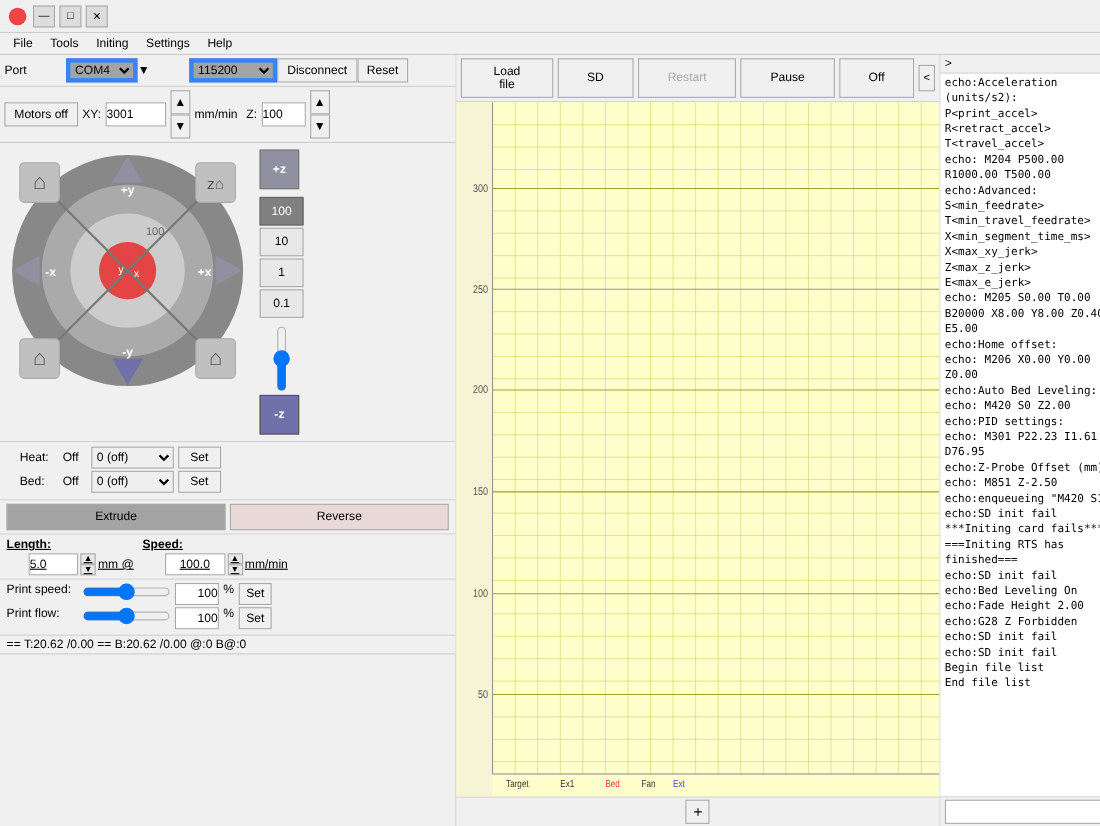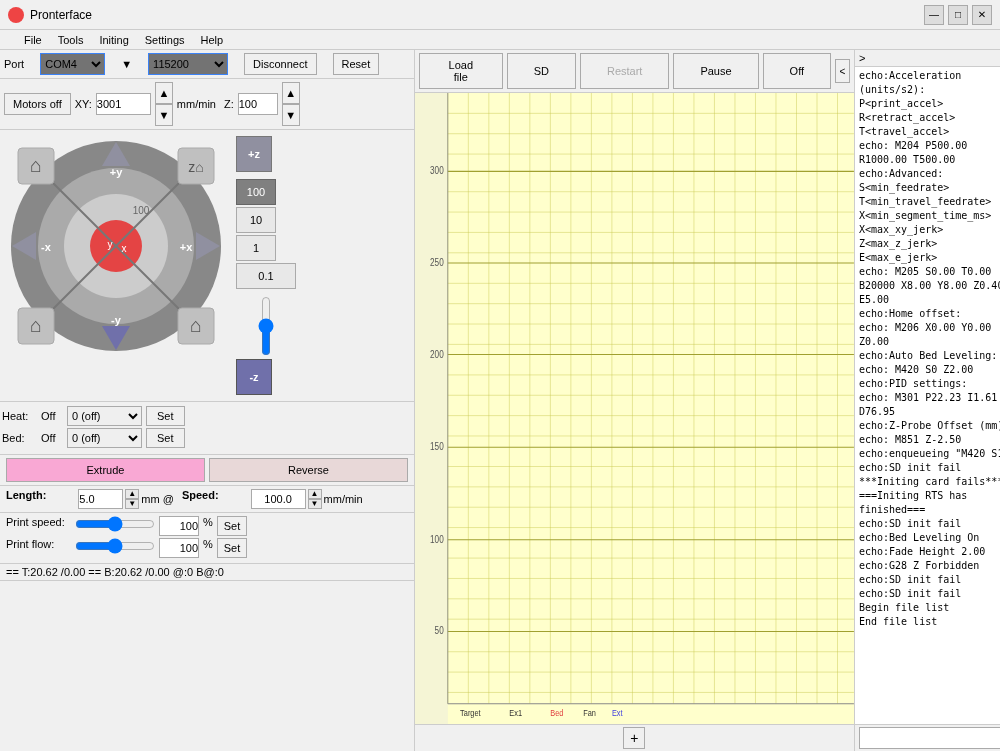--- a/index.html
+++ b/index.html
@@ -6,33 +6,33 @@
     body { font-family: Arial, sans-serif; font-size: 11px; background: #f0f0f0; overflow: hidden; width: 1000px; height: 751px; }
     
     
     #titlebar { background: #f0f0f0; height: 30px; display: flex; align-items: center; padding: 0 8px; border-bottom: 1px solid #ccc; }
     #titlebar .app-icon { width: 16px; height: 16px; background: #e44; border-radius: 50%; margin-right: 6px; }
     #titlebar .title { font-size: 12px; flex: 1; }
     #titlebar .win-btns { display: flex; gap: 4px; }
     #titlebar .win-btn { width: 20px; height: 20px; background: #ddd; border: 1px solid #aaa; display: flex; align-items: center; justify-content: center; font-size: 10px; cursor: pointer; }
     
     
-    #menubar { background: #f0f0f0; height: 20px; display: flex; align-items: center; padding: 0 16px; border-bottom: 1px solid #ccc; }
+    #menubar { background: #f0f0f0; height: 20px; display: flex; align-items: center; padding: 0 4px; border-bottom: 1px solid #ccc; }
     #menubar .menu-item { padding: 2px 8px; font-size: 11px; cursor: pointer; }
     
     
     #main { display: flex; height: calc(751px - 50px); }
     
     
     #left-panel { width: 415px; min-width: 415px; border-right: 1px solid #ccc; display: flex; flex-direction: column; }
     
     
-    #port-row { display: flex; align-items: center; padding: 3px 4px; gap: 16px; border-bottom: 1px solid #ccc; background: #f0f0f0; }
+    #port-row { display: flex; align-items: center; padding: 3px 4px; gap: 0; border-bottom: 1px solid #ccc; background: #f0f0f0; }
     #port-row label { font-size: 11px; }
-    #port-row select, #port-row input { font-size: 11px; height: 22px; border: 1px solid #3b82f6; background: #737373; }
+    #port-row select, #port-row input { font-size: 11px; height: 22px; border: 4px solid #3b82f6; background: #a3a3a3; margin-left: 36px; }
     #port-row .port-select { width: 65px; }
     #port-row .baud-select { width: 80px; }
     #port-row button { font-size: 11px; height: 22px; padding: 0 8px; border: 1px solid #aaa; background: #f0f0f0; cursor: pointer; }
     
     
     #motors-row { display: flex; align-items: center; padding: 3px 4px; gap: 4px; border-bottom: 1px solid #ccc; background: #f0f0f0; }
     #motors-row button { font-size: 11px; height: 22px; padding: 0 8px; border: 1px solid #aaa; background: #f0f0f0; cursor: pointer; }
     #motors-row label { font-size: 11px; }
     #motors-row input { width: 55px; font-size: 11px; height: 22px; border: 1px solid #aaa; }
     #motors-row .z-label { font-size: 11px; margin-left: 4px; }
@@ -42,36 +42,36 @@
     #jog-area { padding: 6px; background: #f0f0f0; border-bottom: 1px solid #ccc; display: flex; gap: 6px; }
     
     
     .jog-pad { position: relative; width: 220px; height: 220px; }
     .jog-pad svg { width: 220px; height: 220px; }
     .z-btn { width: 32px; height: 32px; border: 1px solid #aaa; background: #e0e0e0; display: flex; align-items: center; justify-content: center; font-size: 11px; cursor: pointer; font-weight: bold; }
     .mult-btn { width: 40px; height: 28px; border: 1px solid #aaa; background: #e8e8e8; display: flex; align-items: center; justify-content: center; font-size: 11px; cursor: pointer; }
     .mult-btn.active { background: #a0a0a0; color: white; }
     
     
-    #heat-section { padding: 4px 2px; border-bottom: 1px solid #ccc; background: #f0f0f0; }
+    #heat-section { padding: 4px 18px; border-bottom: 1px solid #ccc; background: #f0f0f0; }
     .heat-row { display: flex; align-items: center; gap: 4px; margin-bottom: 2px; }
     .heat-row label { width: 35px; font-size: 11px; }
     .heat-row .state { font-size: 11px; width: 22px; }
     .heat-row select { width: 70px; font-size: 11px; height: 20px; border: 1px solid #aaa; }
     .heat-row button { font-size: 11px; height: 20px; padding: 0 10px; border: 1px solid #aaa; background: #f0f0f0; cursor: pointer; }
     
     
     #extrude-row { display: flex; gap: 4px; padding: 3px 6px; border-bottom: 1px solid #ccc; background: #f0f0f0; }
     #extrude-row button { flex: 1; font-size: 11px; height: 24px; border: 1px solid #aaa; cursor: pointer; }
-    .btn-extrude { background: #f9a8d4; text-align: center; }
+    .btn-extrude { background: #a3a3a3; text-align: center; }
     .btn-reverse { background: #e8d8d8; }
     
     
     #length-speed { display: flex; gap: 8px; padding: 3px 6px; border-bottom: 1px solid #ccc; background: #f0f0f0; align-items: center; }
-    .ls-group { display: flex; gap: 12px; }
+    .ls-group { display: flex; flex-direction: column; gap: 2px; text-decoration: underline; }
     .ls-group label { font-size: 11px; font-weight: bold; }
     .ls-input-row { display: flex; align-items: center; gap: 2px; padding-left: 20px; }
     .ls-input-row input { width: 50px; font-size: 11px; height: 20px; border: 1px solid #aaa; }
     .ls-input-row .unit { font-size: 11px; }
     
     
     #speed-flow { padding: 3px 6px; border-bottom: 1px solid #ccc; background: #f0f0f0; }
     .sf-row { display: flex; align-items: flex-start; gap: 4px; margin-bottom: 2px; }
     .sf-row label { width: 65px; font-size: 11px; }
     .sf-slider { width: 80px; }
@@ -113,21 +113,20 @@
 
     
     .spin-wrap { display: inline-flex; flex-direction: column; }
     .spin-btn { width: 14px; height: 10px; border: 1px solid #aaa; background: #e8e8e8; font-size: 8px; line-height: 1; cursor: pointer; display: flex; align-items: center; justify-content: center; padding: 0; }
   </style>
 </head>
 <body>
 
 <div id="titlebar">
   <div class="app-icon"></div>
-  <span class="title">Pronterface</span>
   <div class="win-btns">
     <div class="win-btn">—</div>
     <div class="win-btn">□</div>
     <div class="win-btn">✕</div>
   </div>
 </div>
 
 <div id="menubar">
   <span class="menu-item">File</span>
   <span class="menu-item">Tools</span>
@@ -218,21 +217,21 @@
         </svg>
       </div>
 
       <div style="display:flex; flex-direction:column; gap:3px; margin-left:4px;">
         <button class="z-btn" style="width:36px;height:36px;background:#9090a0;color:white;border:1px solid #777;font-weight:bold;">+z</button>
 
         <div style="display:flex;flex-direction:column;gap:2px;margin-top:4px;">
           <button class="mult-btn active" style="width:40px;height:26px;background:#808080;color:white;border:1px solid #666;">100</button>
           <button class="mult-btn" style="width:40px;height:26px;">10</button>
           <button class="mult-btn" style="width:40px;height:26px;">1</button>
-          <button class="mult-btn" style="width:60px;height:26px;">0.1</button>
+          <button class="mult-btn" style="width:40px;height:26px;">0.1</button>
         </div>
 
         <div style="flex:1;display:flex;align-items:center;justify-content:center;margin-top:4px;">
           <input type="range" orient="vertical" style="writing-mode: vertical-lr; direction: rtl; width: 20px; height: 60px;" value="50">
         </div>
 
         <button class="z-btn" style="width:36px;height:36px;background:#7070aa;color:white;border:1px solid #555;font-weight:bold;">-z</button>
       </div>
     </div>
 

